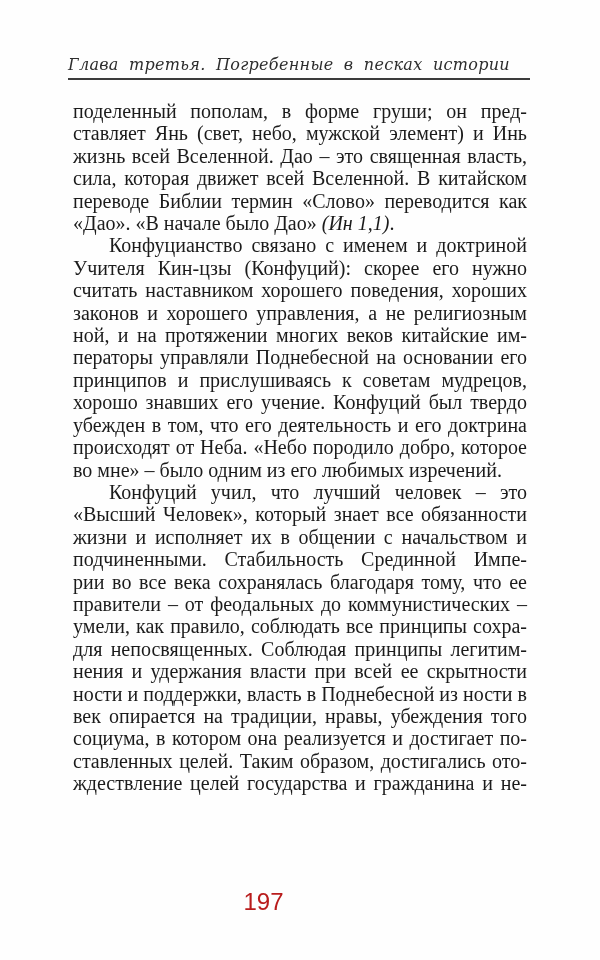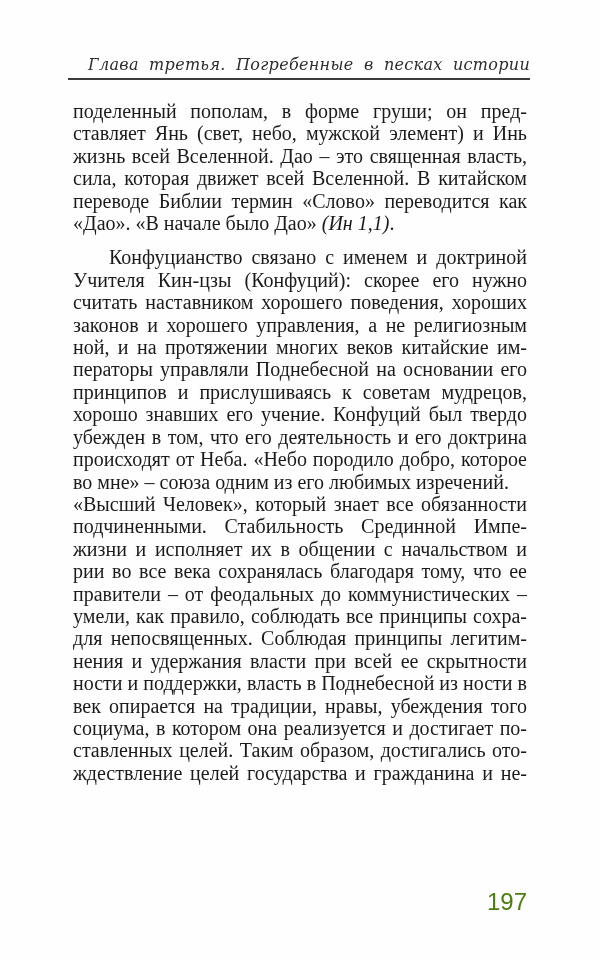--- a/index.html
+++ b/index.html
@@ -14,21 +14,21 @@
     background: #fefefe;
     font-family: "Liberation Serif", serif;
     color: #1b1b1b;
     overflow: hidden;
   }
   .chapter-title {
     position: absolute;
     top: 54px;
     left: 68px;
     width: 462px;
-    text-align: right;
+    text-align: left;
     font-family: "DejaVu Serif", serif;
     font-style: italic;
     font-size: 16px;
     line-height: 22px;
     color: #2d2d2d;
     word-spacing: 5px;
     letter-spacing: 0.3px;
   }
   .header-rule {
     position: absolute;
@@ -48,34 +48,33 @@
   }
   .line {
     text-align: justify;
     text-align-last: justify;
   }
   .line.para-end {
     text-align-last: left;
   }
   .line.indent {
     text-indent: 36px;
-    margin-top: 12px;
   }
   .it {
     font-style: italic;
   }
   .page-number {
     position: absolute;
     top: 888px;
     left: 0;
     width: 527px;
-    text-align: right;
+    text-align: center;
     font-family: "Liberation Sans", sans-serif;
     font-size: 24px;
-    color: #4d7c0f;
+    color: #b91c1c;
   }
 </style>
 </head>
 <body>
 
 <div class="page">
   <div class="running-header">
     <div class="chapter-title">Глава третья. Погребенные в песках истории</div>
     <div class="header-rule"></div>
   </div>
@@ -90,24 +89,25 @@
       <div class="line indent"><span>Конфуцианство связано с именем и доктриной</span></div>
       <div class="line"><span>Учителя Кин-цзы (Конфуций): скорее его нужно</span></div>
       <div class="line"><span>считать наставником хорошего поведения, хороших</span></div>
       <div class="line"><span>законов и хорошего управления, а не религиозным</span></div>
       <div class="line"><span>ной, и на протяжении многих веков китайские им-</span></div>
       <div class="line"><span>ператоры управляли Поднебесной на основании его</span></div>
       <div class="line"><span>принципов и прислушиваясь к советам мудрецов,</span></div>
       <div class="line"><span>хорошо знавших его учение. Конфуций был твердо</span></div>
       <div class="line"><span>убежден в том, что его деятельность и его доктрина</span></div>
       <div class="line"><span>происходят от Неба. «Небо породило добро, которое</span></div>
-      <div class="line para-end"><span>во мне» – союза одним из его любимых изречений.</span></div>
+      <div class="line para-end"><span>во мне» – было одним из его любимых изречений.</span></div>
+      <div class="line indent"><span>Конфуций учил, что лучший человек – это</span></div>
       <div class="line"><span>«Высший Человек», который знает все обязанности</span></div>
+      <div class="line"><span>жизни и исполняет их в общении с начальством и</span></div>
       <div class="line"><span>подчиненными. Стабильность Срединной Импе-</span></div>
-      <div class="line"><span>жизни и исполняет их в общении с начальством и</span></div>
       <div class="line"><span>рии во все века сохранялась благодаря тому, что ее</span></div>
       <div class="line"><span>правители – от феодальных до коммунистических –</span></div>
       <div class="line"><span>умели, как правило, соблюдать все принципы сохра-</span></div>
       <div class="line"><span>для непосвященных. Соблюдая принципы легитим-</span></div>
       <div class="line"><span>нения и удержания власти при всей ее скрытности</span></div>
       <div class="line"><span>ности и поддержки, власть в Поднебесной из ности в</span></div>
       <div class="line"><span>век опирается на традиции, нравы, убеждения того</span></div>
       <div class="line"><span>социума, в котором она реализуется и достигает по-</span></div>
       <div class="line"><span>ставленных целей. Таким образом, достигались ото-</span></div>
       <div class="line"><span>ждествление целей государства и гражданина и не-</span></div>

